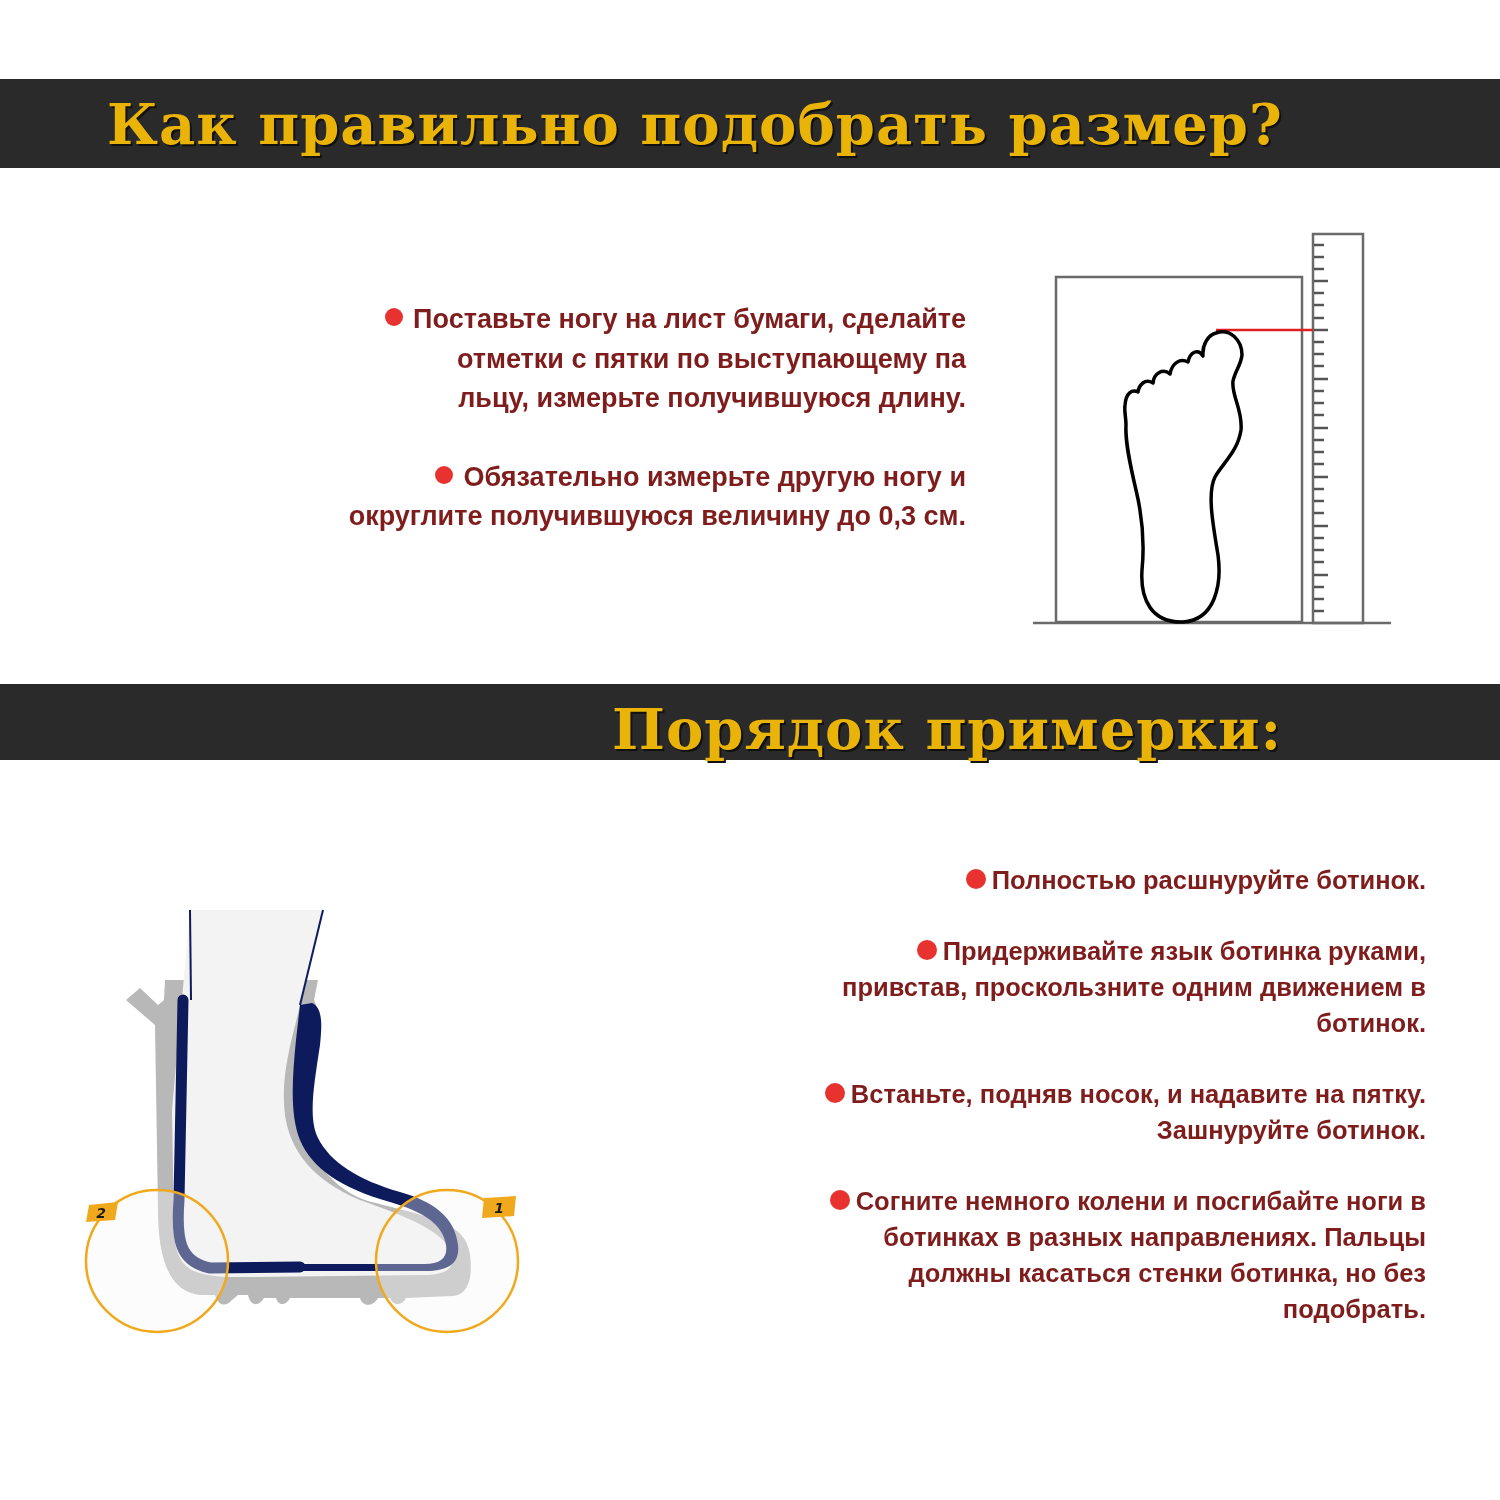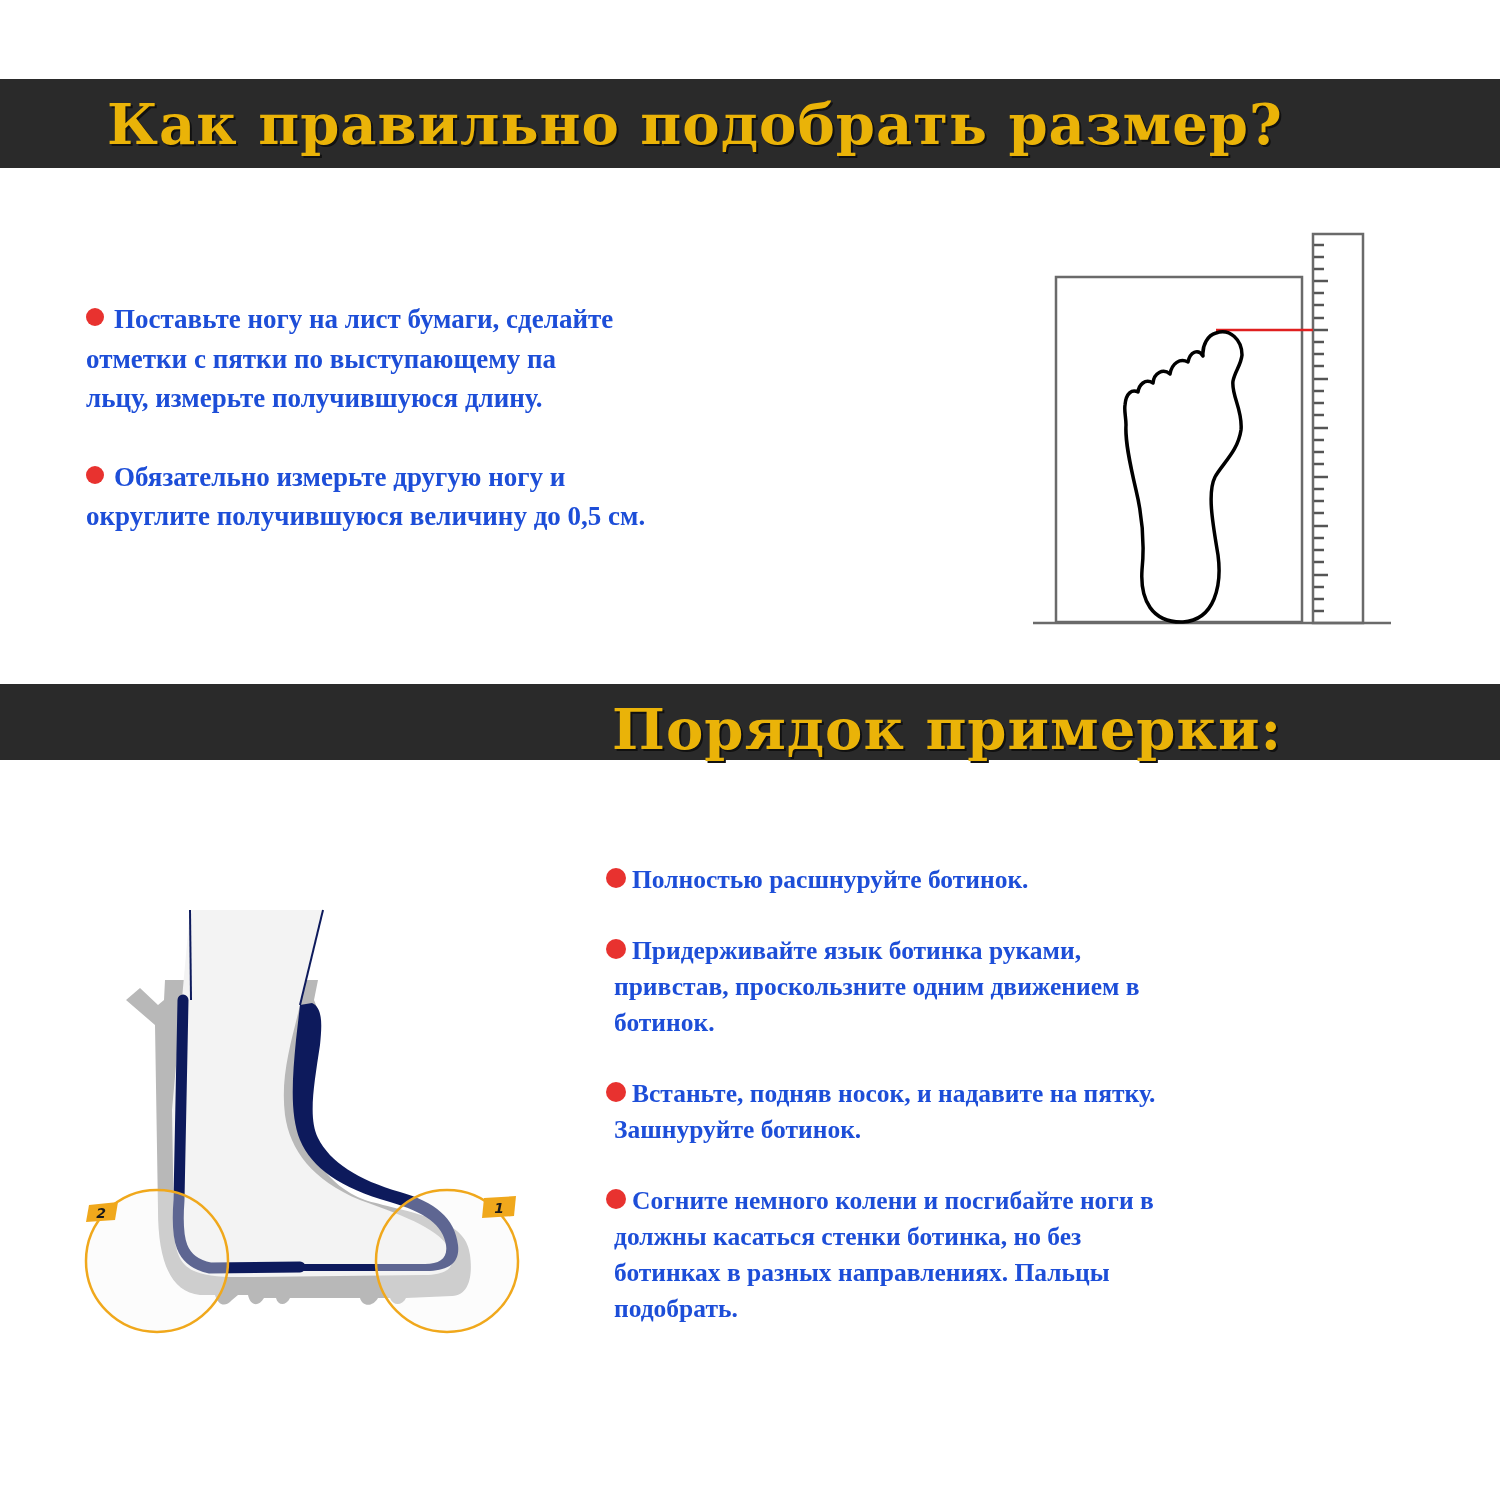--- a/index.html
+++ b/index.html
@@ -15,22 +15,23 @@
     .band-title {
       position: absolute; color: #eab308; font-weight: bold; white-space: nowrap;
       font-family: "DejaVu Serif", "Liberation Serif", serif;
       letter-spacing: 1px;
       text-shadow: 2px 2px 0 #111;
     }
     .band-1 .band-title { left: 107px; top: 10px; font-size: 56px; line-height: 70px; }
     .band-2 .band-title { left: 612px; top: 10px; font-size: 56px; line-height: 70px; }
 
     .text-block {
-      position: absolute; color: #1d4ed8; font-weight: bold;
-      font-family: Liberation Serif, serif;
+      position: absolute; color: #7f1d1d; font-weight: bold;
+      font-family: Liberation Sans, sans-serif;
+      text-align: right;
     }
     .text-block p { margin: 0; }
     .tb-1 { left: 86px; top: 300px; width: 880px; font-size: 27px; line-height: 39.5px; }
     .tb-1 .item { margin-bottom: 39px; }
     .tb-2 { left: 606px; top: 862px; width: 820px; font-size: 25.5px; line-height: 36px; }
     .tb-2 .item { margin-bottom: 35px; }
     .bullet {
       display: inline-block; width: 18px; height: 18px; border-radius: 50%;
       background: #e8322f; vertical-align: 2px; margin-right: 10px;
     }
@@ -52,21 +53,21 @@
 </div>
 
 <div class="text-block tb-1">
   <div class="item">
     <p><span class="bullet"></span><span>Поставьте ногу на лист бумаги, сделайте</span></p>
     <p>отметки с пятки по выступающему па</p>
     <p>льцу, измерьте получившуюся длину.</p>
   </div>
   <div class="item">
     <p><span class="bullet"></span><span>Обязательно измерьте другую ногу и</span></p>
-    <p>округлите получившуюся величину до 0,5 см.</p>
+    <p>округлите получившуюся величину до 0,3 см.</p>
   </div>
 </div>
 
 <div class="illus illus-foot">
   <svg width="370" height="410" viewBox="0 0 370 410">
 
     <rect x="26" y="52" width="246" height="345" fill="none" stroke="#6a6a6a" stroke-width="2.5"></rect>
 
     <line x1="3" y1="398" x2="361" y2="398" stroke="#6a6a6a" stroke-width="2.5"></line>
 
@@ -177,17 +178,17 @@
     <p><span class="bullet"></span><span>Придерживайте язык ботинка руками,</span></p>
     <p class="item-text">привстав, проскользните одним движением в</p>
     <p class="item-text">ботинок.</p>
   </div>
   <div class="item">
     <p><span class="bullet"></span><span>Встаньте, подняв носок, и надавите на пятку.</span></p>
     <p class="item-text">Зашнуруйте ботинок.</p>
   </div>
   <div class="item">
     <p><span class="bullet"></span><span>Согните немного колени и посгибайте ноги в</span></p>
+    <p class="item-text">ботинках в разных направлениях. Пальцы</p>
     <p class="item-text">должны касаться стенки ботинка, но без</p>
-    <p class="item-text">ботинках в разных направлениях. Пальцы</p>
     <p class="item-text">подобрать.</p>
   </div>
 </div>
 
 </body></html>

